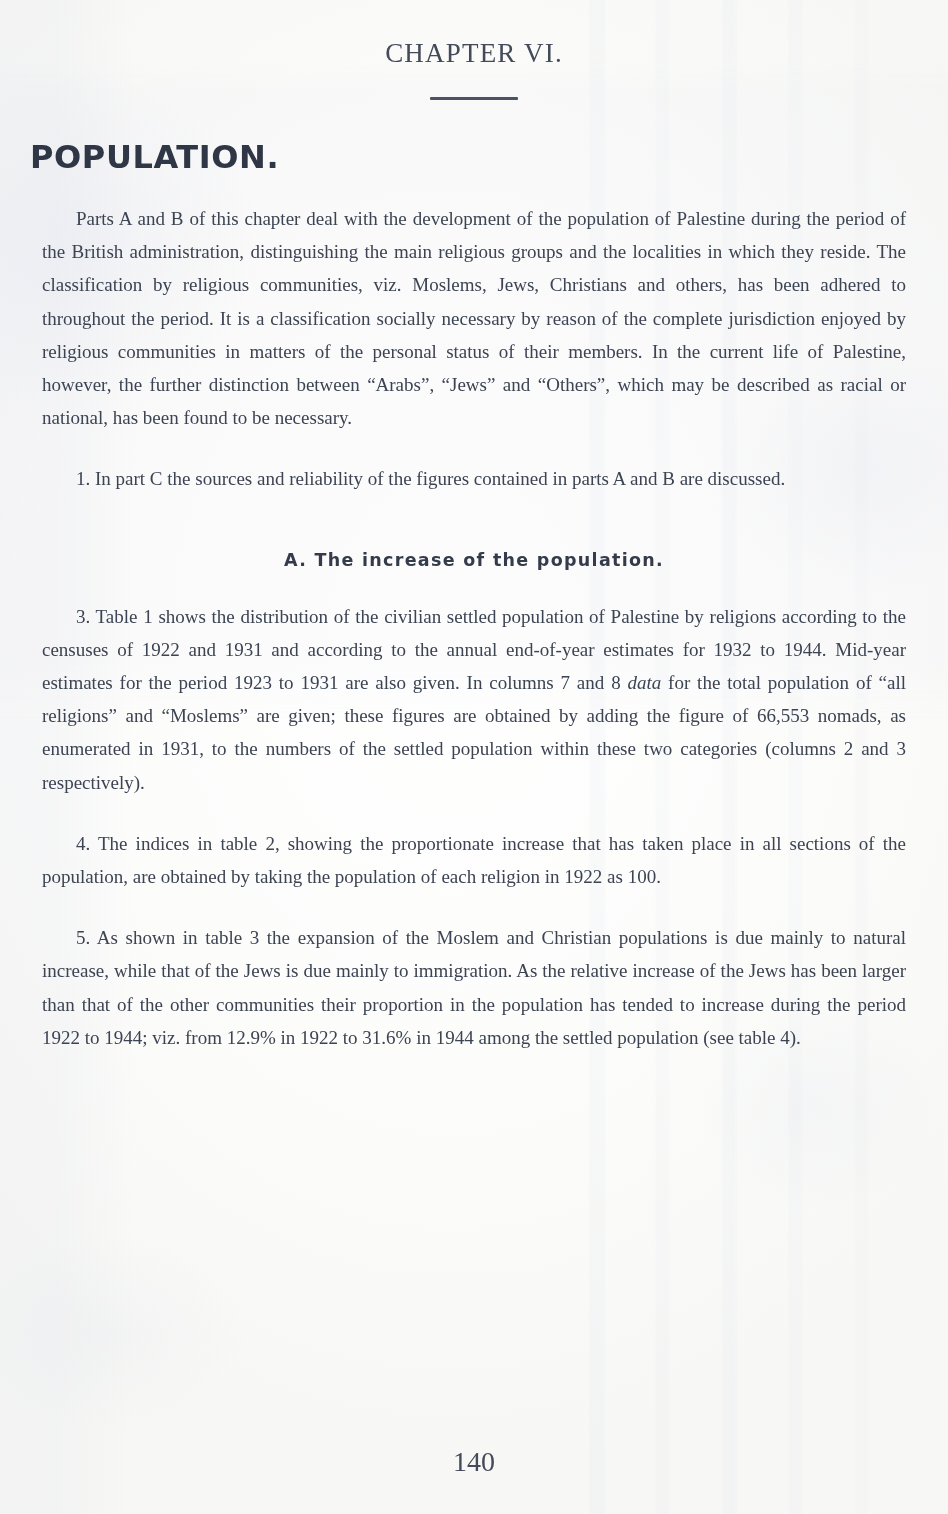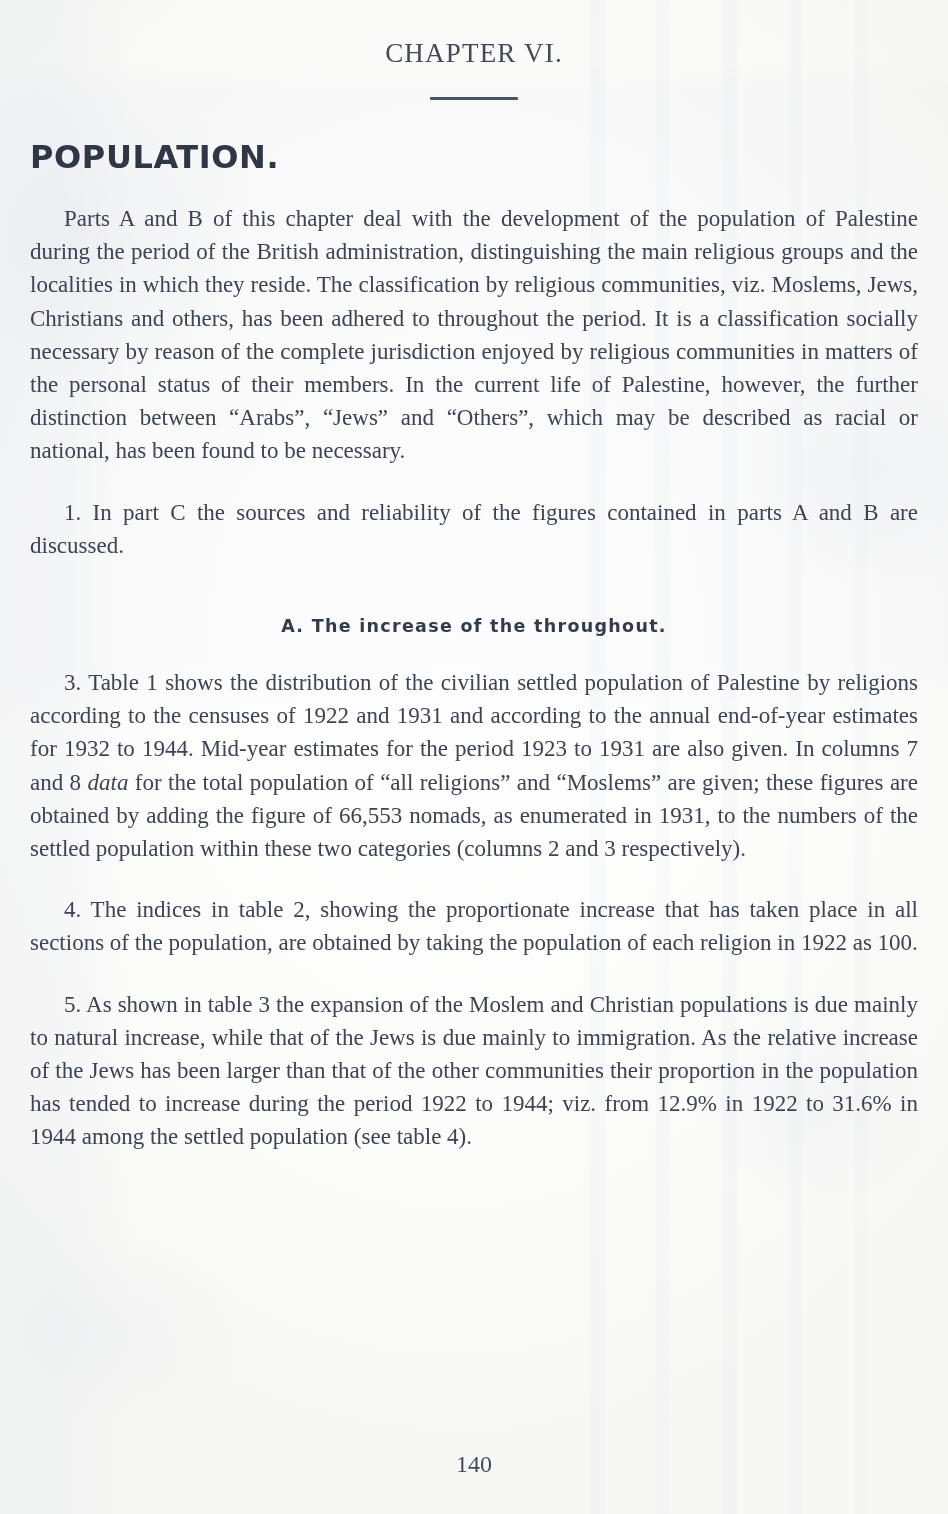--- a/index.html
+++ b/index.html
@@ -95,25 +95,25 @@
     font-family: "DejaVu Sans", "Liberation Sans", sans-serif;
     font-weight: bold;
     font-size: 17.5px;
     letter-spacing: 1.3px;
     color: #343b4a;
     margin: 54px 0 0 0;
   }
 
   
   p.body {
-    font-size: 23px;
+    font-size: 19px;
     line-height: 33.2px;
     text-align: justify;
     text-justify: inter-word;
-    margin: 0;
+    margin: 12px;
     color: #3c4453;
     -webkit-font-smoothing: antialiased;
   }
   p.body.indent {
     text-indent: 34px;
   }
   p.first-para {
     margin-top: 26px;
   }
   p.gap {
@@ -127,21 +127,21 @@
   em.data-word {
     font-style: italic;
   }
 
   .page-number {
     position: absolute;
     left: 0;
     right: 0;
     bottom: 36px;
     text-align: center;
-    font-size: 24px;
+    font-size: 28px;
     color: #434b5b;
     z-index: 2;
   }
 </style>
 </head>
 <body>
 
 <div class="page">
 
   <div class="showthrough"></div>
@@ -154,21 +154,21 @@
     <div class="rule-wrap">
       <div class="rule"></div>
     </div>
 
     <h2 class="doc-title">POPULATION.</h2>
 
     <p class="body indent first-para">Parts A and B of this chapter deal with the development of the population of Palestine during the period of the British administration, distinguishing the main religious groups and the localities in which they reside. The classification by religious communities, viz. Moslems, Jews, Christians and others, has been adhered to throughout the period. It is a classification socially necessary by reason of the complete jurisdiction enjoyed by religious communities in matters of the personal status of their members. In the current life of Palestine, however, the further distinction between “Arabs”, “Jews” and “Others”, which may be described as racial or national, has been found to be necessary.</p>
 
     <p class="body indent gap">1. In part C the sources and reliability of the figures contained in parts A and B are discussed.</p>
 
-    <h3 class="section-heading">A. The increase of the throughout.</h3>
+    <h3 class="section-heading">A. The increase of the population.</h3>
 
     <p class="body indent after-heading"><span>3. Table 1 shows the distribution of the civilian settled population of Palestine by religions according to the censuses of 1922 and 1931 and according to the annual end-of-year estimates for 1932 to 1944. Mid-year estimates for the period 1923 to 1931 are also given. In columns 7 and 8 </span><em class="data-word">data</em><span> for the total population of “all religions” and “Moslems” are given; these figures are obtained by adding the figure of 66,553 nomads, as enumerated in 1931, to the numbers of the settled population within these two categories (columns 2 and 3 respectively).</span></p>
 
     <p class="body indent gap">4. The indices in table 2, showing the proportionate increase that has taken place in all sections of the population, are obtained by taking the population of each religion in 1922 as 100.</p>
 
     <p class="body indent gap">5. As shown in table 3 the expansion of the Moslem and Christian populations is due mainly to natural increase, while that of the Jews is due mainly to immigration. As the relative increase of the Jews has been larger than that of the other communities their proportion in the population has tended to increase during the period 1922 to 1944; viz. from 12.9% in 1922 to 31.6% in 1944 among the settled population (see table 4).</p>
 
   </div>
 
   <div class="page-number">140</div>

